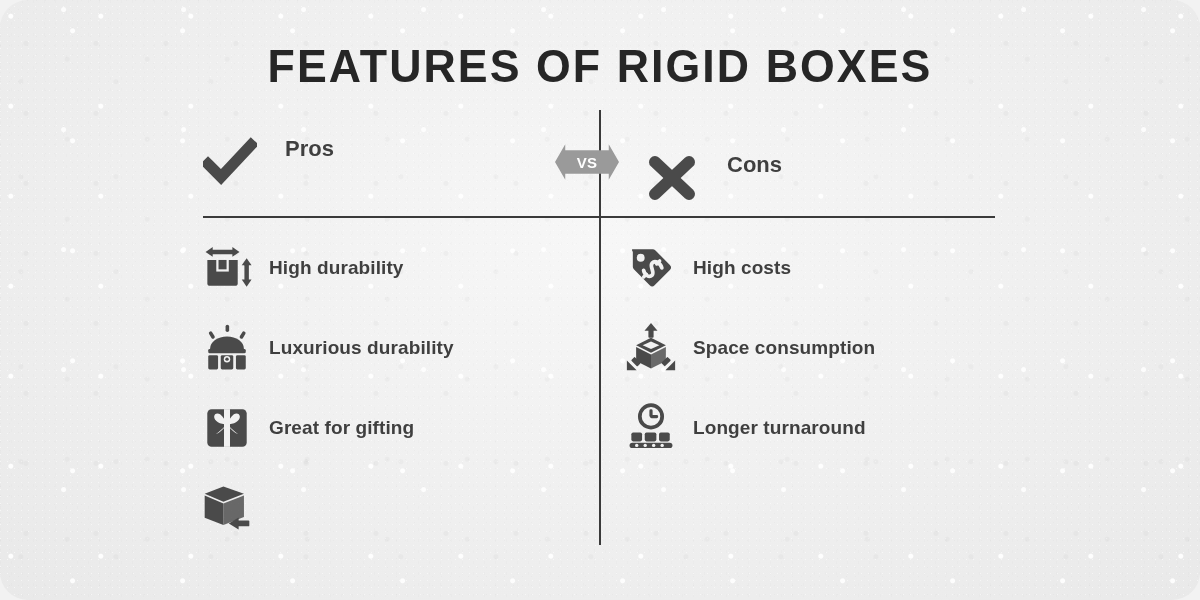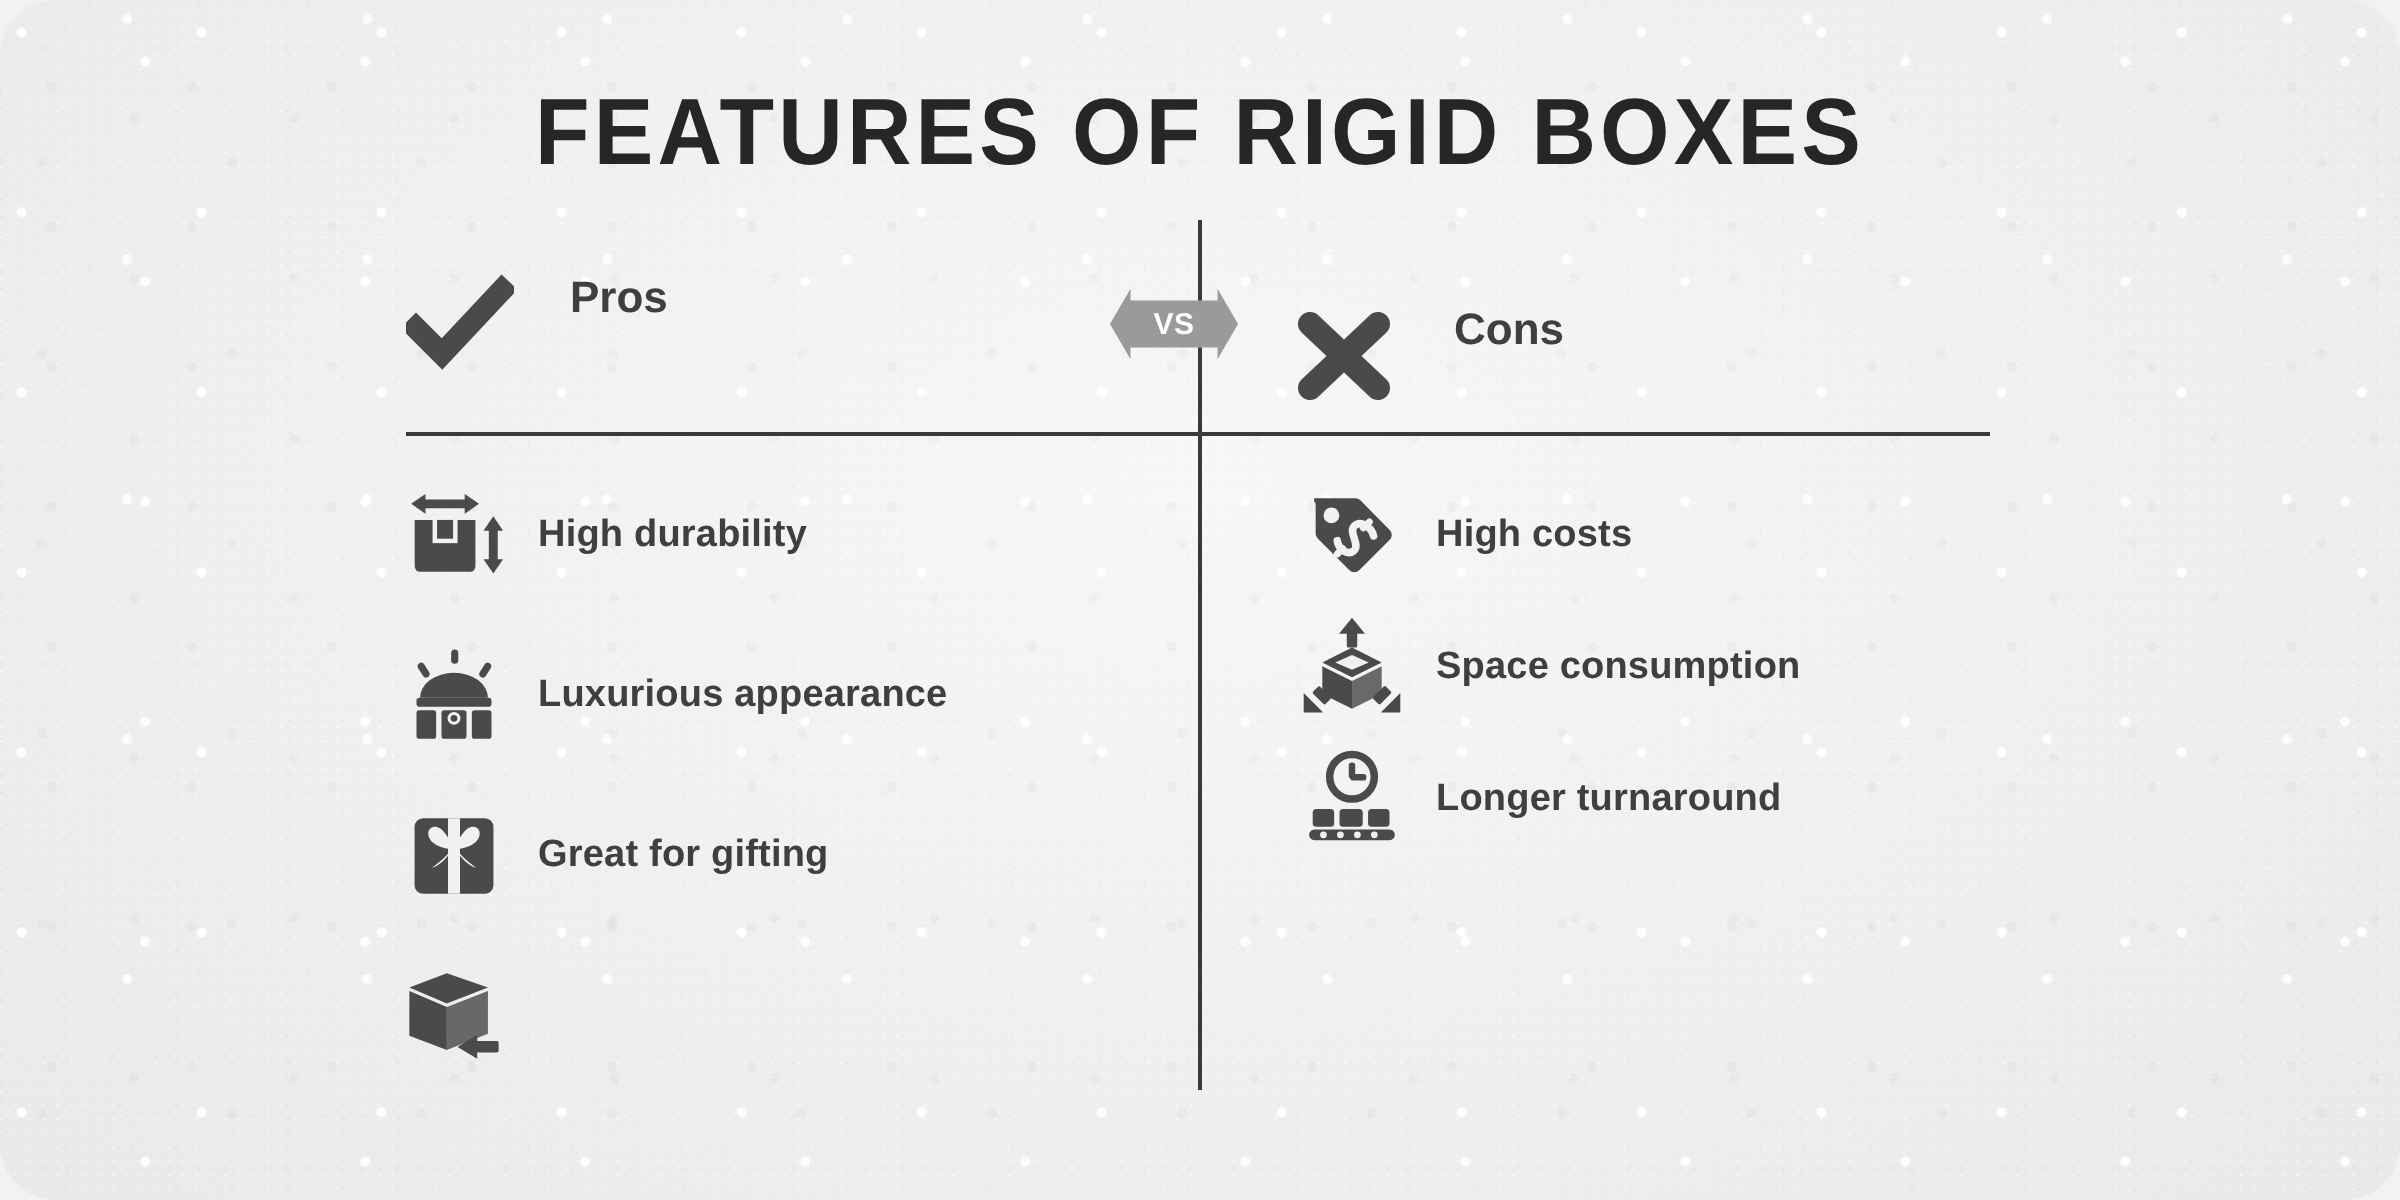--- a/index.html
+++ b/index.html
@@ -108,21 +108,21 @@
   }
   .head-icon { width: 54px; height: 52px; display: block; }
 
   
   .col {
     position: absolute;
     display: flex;
     flex-direction: column;
   }
   #pros-list { left: 199px; top: 240px; gap: 25px; }
-  #cons-list { left: 648px; top: 240px; gap: 11px; }
+  #cons-list { left: 623px; top: 240px; gap: 25px; }
 
   .feature {
     display: flex;
     align-items: center;
     gap: 14px;
     height: 55px;
   }
   .feature .f-icon {
     width: 56px;
     height: 55px;
@@ -213,21 +213,21 @@
 
             <rect x="7" y="36" width="11" height="16" rx="1.6"></rect>
             <rect x="21" y="36" width="14" height="16" rx="1.6"></rect>
             <rect x="38" y="36" width="11" height="16" rx="1.6"></rect>
 
             <circle cx="28" cy="40.5" r="3.6" fill="#f1f1f1"></circle>
             <circle cx="28" cy="40.5" r="1.9"></circle>
           </g>
         </svg>
       </span>
-      <span class="f-label">Luxurious appearance</span>
+      <span class="f-label">Luxurious durability</span>
     </div>
 
     <div class="feature">
       <span class="f-icon">
         <svg viewBox="0 0 56 56" width="48" height="48" aria-hidden="true">
           <g fill="#4a4a4a">
             <rect x="5" y="6" width="46" height="44" rx="5"></rect>
 
             <rect x="24.5" y="6" width="7" height="44" fill="#f1f1f1"></rect>
 

